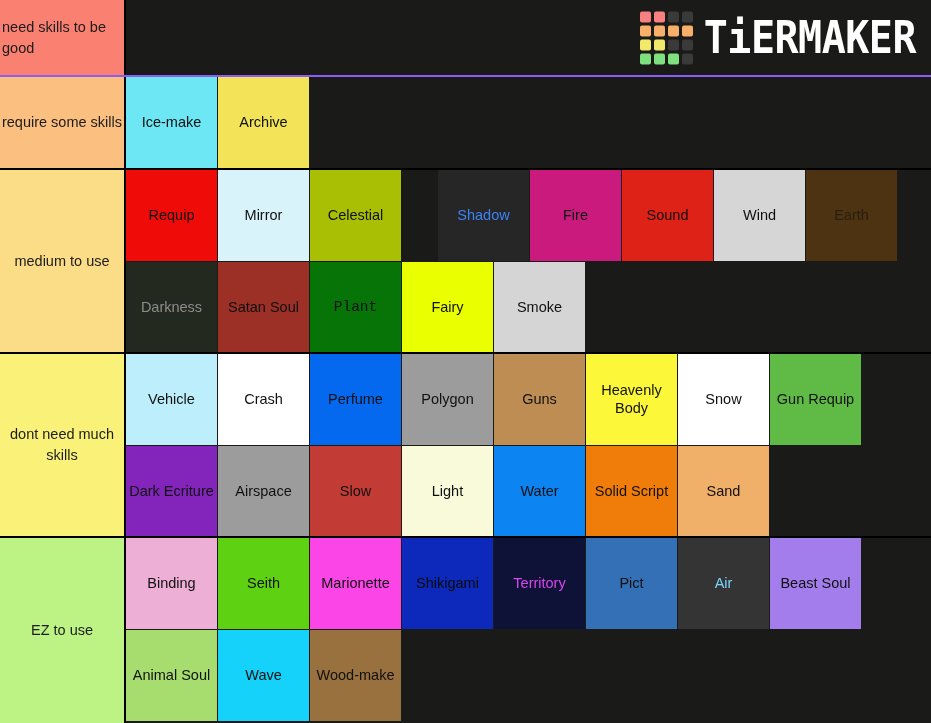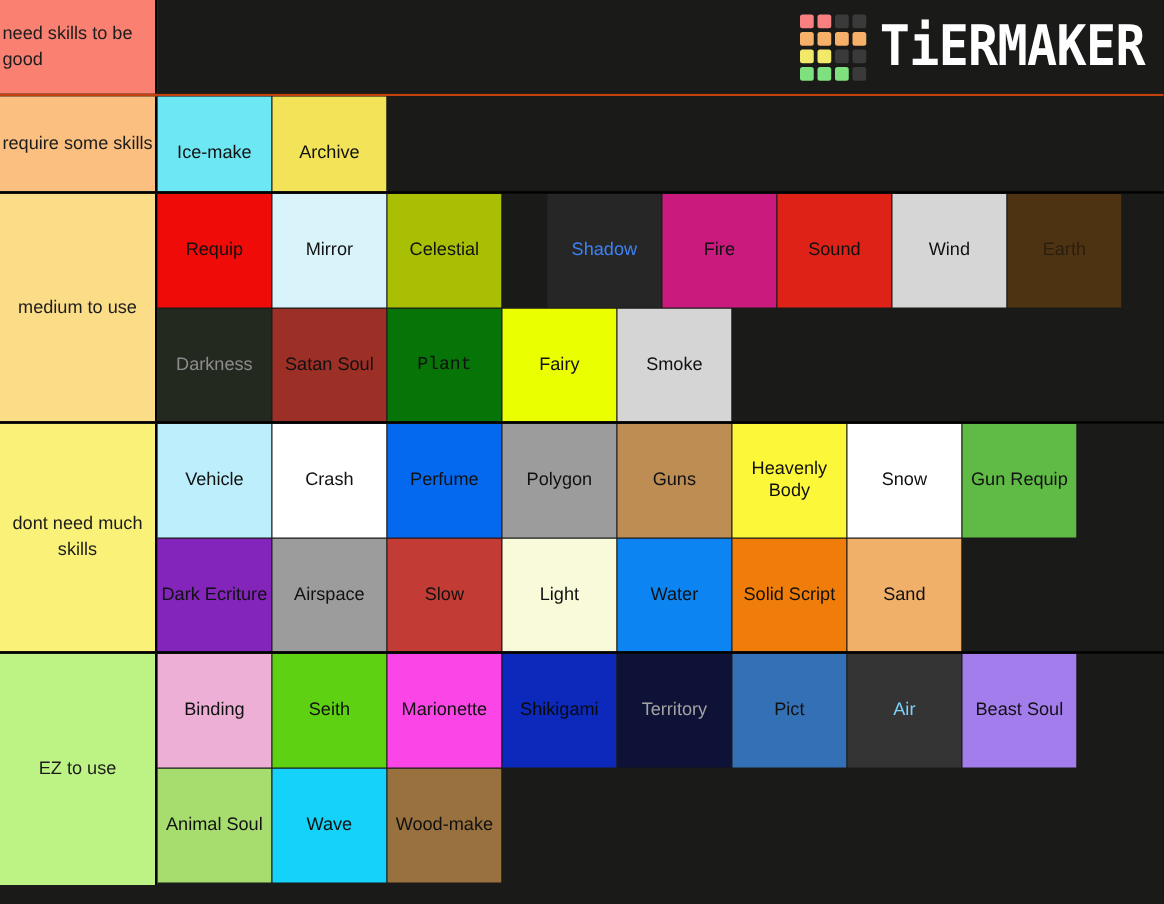--- a/index.html
+++ b/index.html
@@ -60,21 +60,21 @@
     color:#111;
     padding:4px 1px;
     margin:0 1px 1px 0;
     overflow:hidden;
     white-space:normal;
   }
   
   .topbar{
     height:77px;
     display:flex;align-items:stretch;
-    border-bottom:2px solid #c2410c;
+    border-bottom:2px solid #8b5cf6;
     box-sizing:border-box;
   }
   .topbar .tiles{
     position:relative;
   }
   .logo{
     position:absolute;
     right:15px;top:50%;
     transform:translateY(-50%);
     display:flex;align-items:center;gap:11px;
@@ -122,21 +122,21 @@
             <span style="background: rgb(127, 224, 127);"></span>
             <span style="background: rgb(127, 224, 127);"></span>
             <span style="background: rgb(127, 224, 127);"></span>
             <span style="background: rgb(58, 58, 58);"></span>
           </div>
         <div class="logo-text">TiERMAKER</div>
       </div>
     </div>
   </div>
 
-  <div class="tier-row" style="height:78px">
+  <div class="tier-row" style="height:93px">
     <div class="tier-label" style="background: rgb(251, 191, 127);">require some skills</div>
     <div class="tiles">
         <div class="tile" style="background: rgb(110, 231, 245);">Ice-make</div>
         <div class="tile" style="background: rgb(242, 227, 88);">Archive</div>
       </div>
   </div>
 
   <div class="tier-row" style="height:184px">
     <div class="tier-label" style="background: rgb(251, 220, 135);">medium to use</div>
     <div class="tiles">
@@ -177,21 +177,21 @@
       </div>
   </div>
 
   <div class="tier-row" style="height:185px;border-bottom:none">
     <div class="tier-label" style="background: rgb(189, 242, 133);">EZ to use</div>
     <div class="tiles">
         <div class="tile" style="background: rgb(238, 175, 214);">Binding</div>
         <div class="tile" style="background: rgb(94, 209, 18);">Seith</div>
         <div class="tile" style="background: rgb(251, 69, 231);">Marionette</div>
         <div class="tile" style="background: rgb(12, 41, 187); color: rgb(10, 10, 10);">Shikigami</div>
-        <div class="tile" style="background: rgb(13, 18, 54); color: #a3a3a3;">Territory</div>
+        <div class="tile" style="background: rgb(13, 18, 54); color: #d946ef;">Territory</div>
         <div class="tile" style="background: rgb(52, 112, 181);">Pict</div>
         <div class="tile" style="background: rgb(52, 52, 52); color: #7dd3fc;">Air</div>
         <div class="tile" style="background: rgb(164, 125, 237);">Beast Soul</div>
         <div class="tile" style="background: rgb(166, 221, 110);">Animal Soul</div>
         <div class="tile" style="background: rgb(20, 210, 250);">Wave</div>
         <div class="tile" style="background: rgb(152, 113, 62);">Wood-make</div>
       </div>
   </div>
 
 </div>

